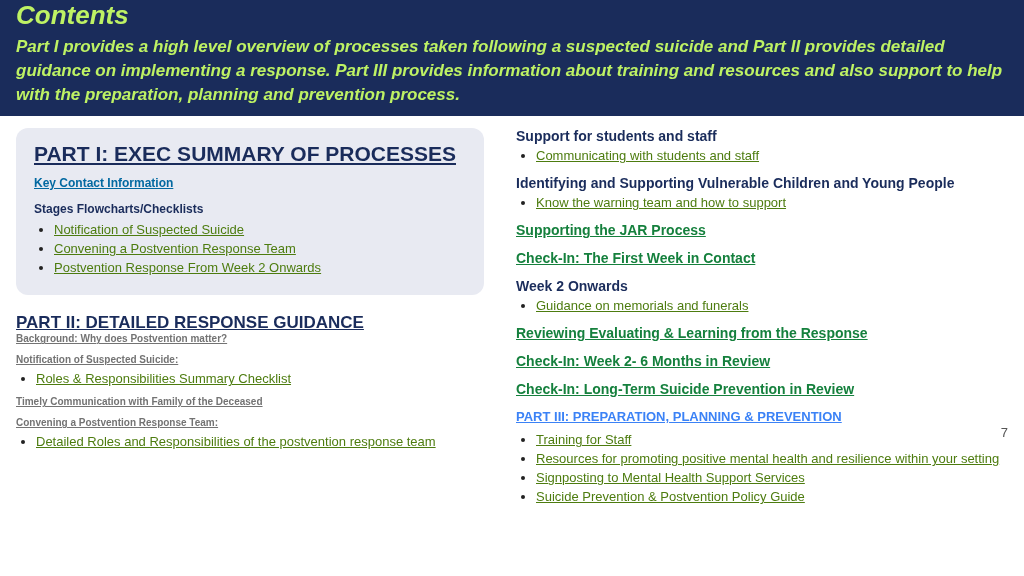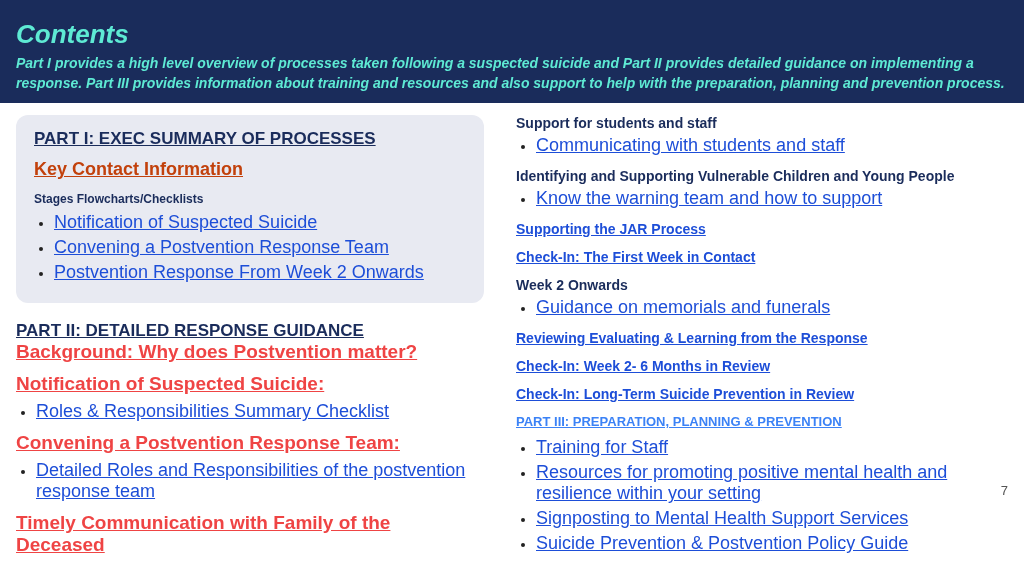--- a/index.html
+++ b/index.html
@@ -8,31 +8,31 @@
       background: #fff;
       width: 1024px;
       min-height: 576px;
       font-size: 13px;
       color: #222;
     }
 
     
     #header {
       background: #1a2c5b;
-      color: #5eead4;
-      padding: 19px 16px 10px 16px;
+      color: #bef264;
+      padding: 0 16px 10px 16px;
     }
     #header h1 {
       font-size: 26px;
       font-weight: bold;
       font-style: italic;
       margin-bottom: 4px;
     }
     #header p {
-      font-size: 14px;
+      font-size: 17px;
       font-style: italic;
       font-weight: bold;
       line-height: 1.4;
     }
 
     
     #content {
       display: flex;
       flex-direction: row;
       padding: 0;
@@ -46,39 +46,39 @@
 
     
     #part1-box {
       background: #e8eaf2;
       border-radius: 12px;
       padding: 14px 18px 16px 18px;
       margin-bottom: 18px;
     }
 
     #part1-box h2 {
-      font-size: 17px;
+      font-size: 21px;
       font-weight: bold;
       text-decoration: underline;
       color: #1a2c5b;
       margin-bottom: 10px;
     }
 
     .section-link {
-      color: #1d4ed8;
+      color: #4d7c0f;
       text-decoration: underline;
       cursor: pointer;
-      font-size: 18px;
+      font-size: 13px;
     }
 
     .key-contact {
-      color: #c2410c;
-      text-decoration: underline;
-      font-weight: bold;
-      font-size: 18px;
+      color: #0369a1;
+      text-decoration: underline;
+      font-weight: bold;
+      font-size: 12px;
       cursor: pointer;
       margin-bottom: 12px;
       display: block;
     }
 
     .stages-heading {
       font-size: 12px;
       font-weight: bold;
       color: #1a2c5b;
       margin-bottom: 6px;
@@ -95,25 +95,25 @@
 
     
     #part2-section h2 {
       font-size: 17px;
       font-weight: bold;
       text-decoration: underline;
       color: #1a2c5b;
     }
 
     .part-link {
-      color: #ef4444;
+      color: #737373;
       text-decoration: underline;
       font-weight: bold;
       cursor: pointer;
-      font-size: 19px;
+      font-size: 10px;
       display: block;
       margin-bottom: 6px;
     }
 
     .sub-section {
       margin-bottom: 10px;
     }
 
     
     #right-col {
@@ -127,21 +127,21 @@
       font-weight: bold;
       color: #1a2c5b;
       margin-bottom: 4px;
     }
 
     .right-section {
       margin-bottom: 12px;
     }
 
     .right-link-large {
-      color: #1d4ed8;
+      color: #15803d;
       text-decoration: underline;
       font-weight: bold;
       cursor: pointer;
       font-size: 14px;
       display: block;
       margin-bottom: 10px;
     }
 
     .page-number {
       position: absolute;
@@ -206,31 +206,31 @@
       <div class="sub-section">
         <a class="part-link">Notification of Suspected Suicide:</a>
         <ul class="bullet-list">
           <li>
             <a class="section-link">Roles &amp; Responsibilities Summary Checklist</a>
           </li>
         </ul>
       </div>
 
       <div class="sub-section">
+        <a class="part-link">Timely Communication with Family of the Deceased</a>
+      </div>
+
+      <div class="sub-section">
         <a class="part-link">Convening a Postvention Response Team:</a>
         <ul class="bullet-list">
           <li>
             <a class="section-link">Detailed Roles and Responsibilities of the postvention response team</a>
           </li>
         </ul>
       </div>
-
-      <div class="sub-section">
-        <a class="part-link">Timely Communication with Family of the Deceased</a>
-      </div>
     </div>
 
   </div>
 
   <div id="right-col">
 
     <div class="right-section">
       <div class="right-heading-bold">Support for students and staff</div>
       <ul class="bullet-list">
         <li>

